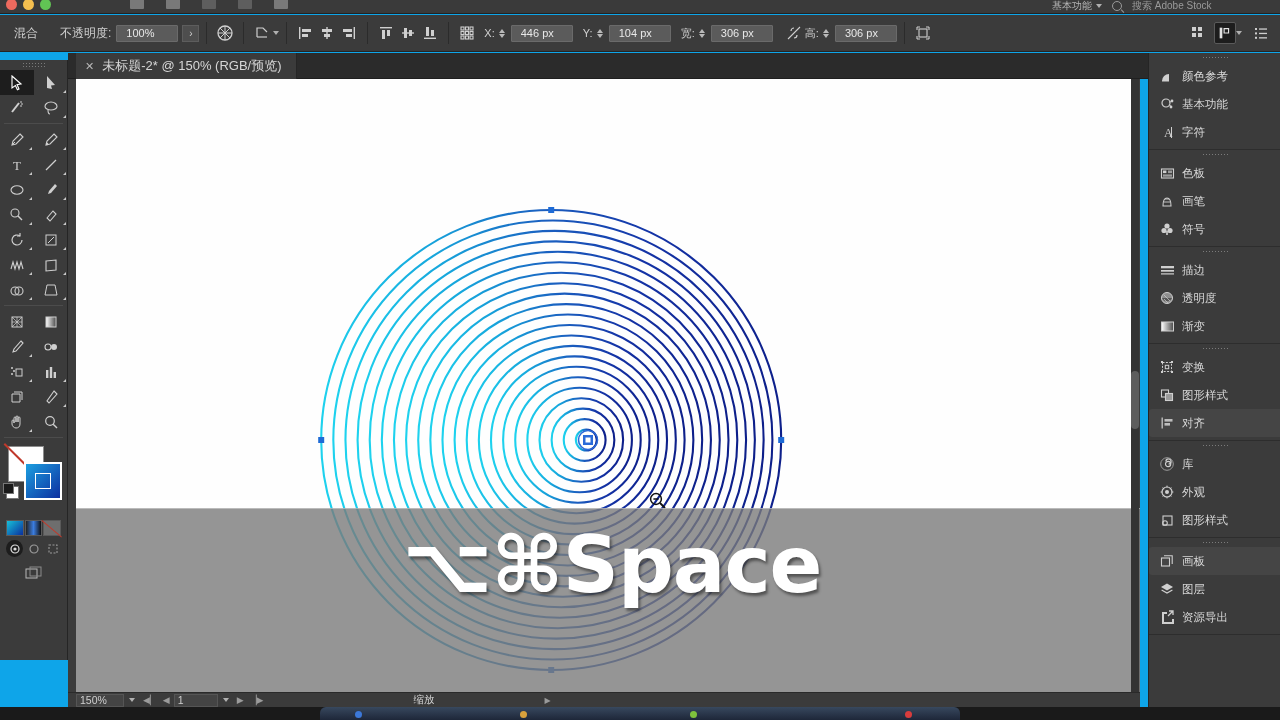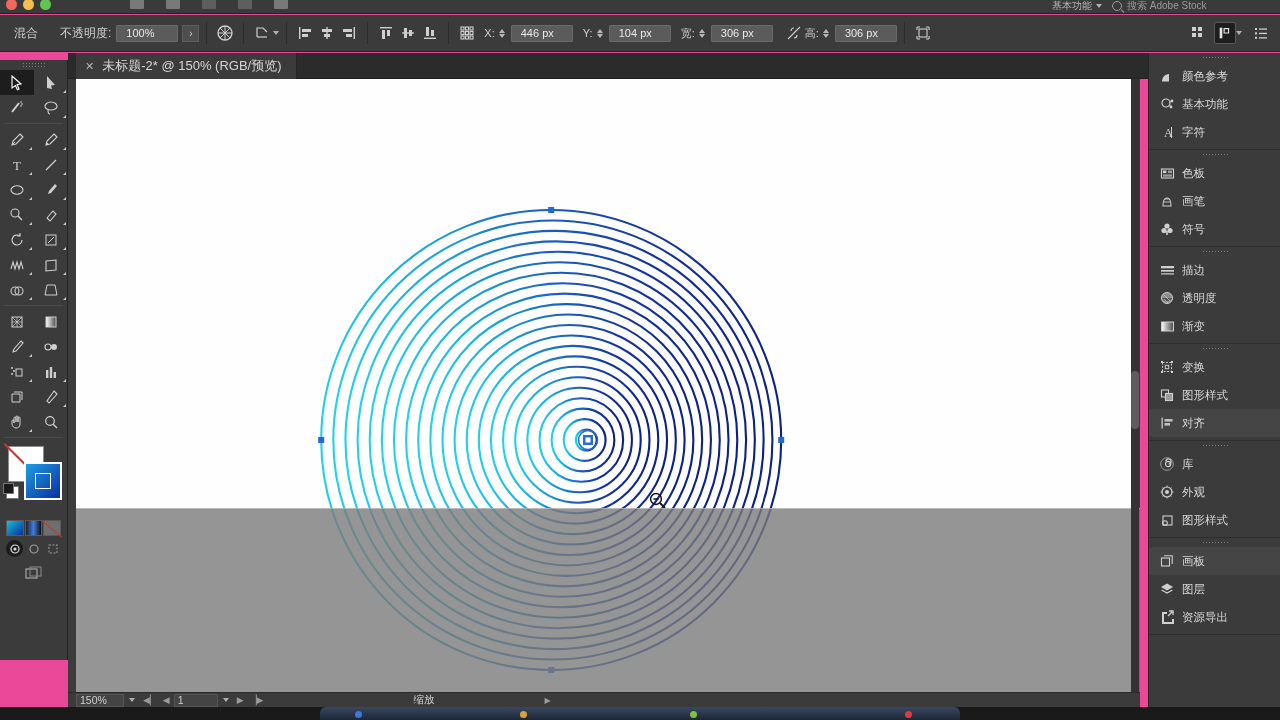--- a/index.html
+++ b/index.html
@@ -4,33 +4,33 @@
 <style>
   * { box-sizing: border-box; margin:0; padding:0; }
   html,body { width:1280px; height:720px; overflow:hidden; }
   body {
     font-family: "Liberation Sans", sans-serif;
     background:#323232;
     color:#cfcfcf;
     font-size:11px;
     -webkit-font-smoothing: antialiased;
   }
-  #app { position:relative; width:1280px; height:720px; overflow:hidden; background:#ec4899; }
+  #app { position:relative; width:1280px; height:720px; overflow:hidden; background:#0ea5e9; }
 
   
   .macbar { position:absolute; left:0; top:0; width:1280px; height:14px; background:#3a3a3a; border-bottom:1px solid #222; }
   .lights { position:absolute; left:6px; top:-1px; display:flex; gap:6px; }
   .light { width:11px; height:11px; border-radius:50%; }
   .l-red{ background:#ed6a5e; } .l-yel{ background:#f4bf4f; } .l-grn{ background:#61c454; }
   .macicons { position:absolute; left:130px; top:-2px; display:flex; gap:22px; align-items:center; opacity:.55; }
   .micon { width:14px; height:11px; background:#cfcfcf; opacity:.45; border-radius:1px; }
   .micon.b { background:#ddd; opacity:.7;}
   .ws-sel { position:absolute; right:178px; top:-1px; display:flex; align-items:center; gap:4px; font-size:10px; color:#b4b4b4; }
   .ws-chev { width:0;height:0;border-left:3px solid transparent;border-right:3px solid transparent;border-top:4px solid #b0b0b0; }
-  .stock { position:absolute; right:8px; top:-1px; display:flex; align-items:center; gap:5px; font-size:10px; color:#9a9a9a; width:160px; }
+  .stock { position:absolute; right:8px; top:-1px; display:flex; align-items:center; gap:10px; font-size:10px; color:#9a9a9a; width:160px; }
   .stock .magn { width:10px;height:10px;border:1.4px solid #9a9a9a;border-radius:50%; position:relative;}
   .stock .magn:after{content:"";position:absolute;width:1.4px;height:4px;background:#9a9a9a;right:-2px;bottom:-3px;transform:rotate(-45deg);}
 
   
   .ctrlbar { position:absolute; left:0; top:15px; width:1280px; height:37px; background:#3b3b3b; border-bottom:1px solid #252525; display:flex; align-items:center; }
   .cb-label { color:#d0d0d0; font-size:12px; }
   .sep-v { width:1px; height:22px; background:#2b2b2b; margin:0 7px; }
   .field { background:#5b5b5b; border:1px solid #6a6a6a; height:17px; color:#e8e8e8; font-size:11px;
            display:flex; align-items:center; padding:0 9px; border-radius:1px; }
   .fld-w60 { width:62px; }
@@ -639,20 +639,21 @@
         </g>
       </svg>
 
       <svg class="zcursor" viewBox="0 0 20 20">
         <circle cx="8" cy="8" r="5.4" fill="none" stroke="#111" stroke-width="1.5"></circle>
         <path d="M5.4 8h5.2" stroke="#111" stroke-width="1.5"></path>
         <path d="M12 12l5 5" stroke="#111" stroke-width="1.8"></path>
       </svg>
 
       <div class="gband"></div>
+      <div class="shortcut">⌥⌘Space</div>
     </div>
     <div class="vscroll"></div>
     <div class="vthumb"></div>
   </div>
 
   <div class="rdock">
     <div id="rdock-body">
         <div class="rgroup">
           <div class="rgrip"></div>
           <div class="ritem">

